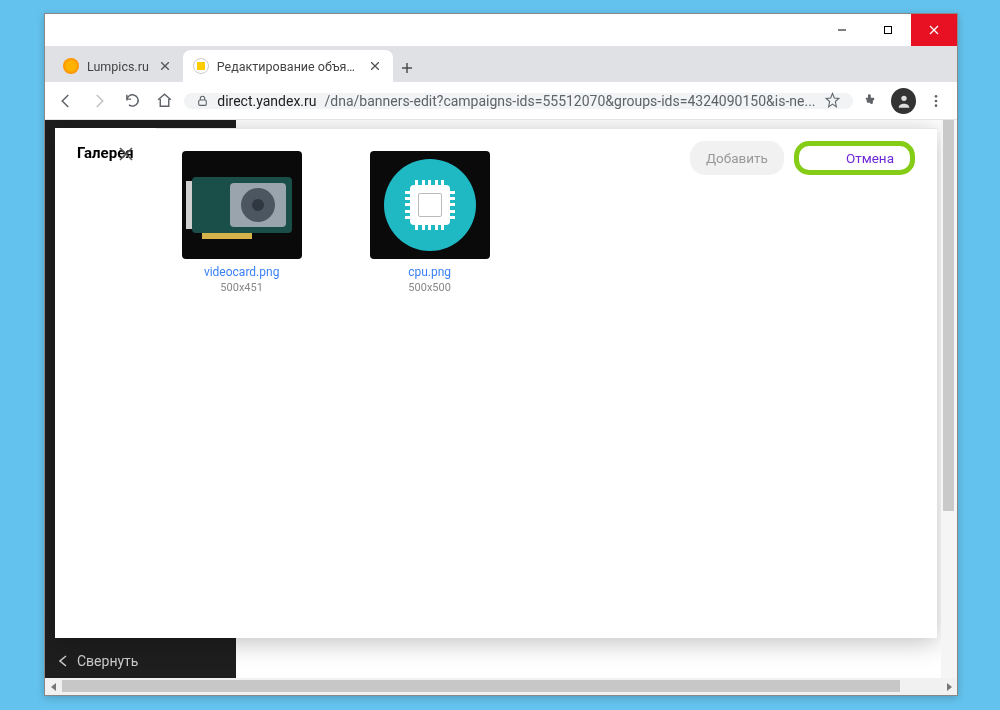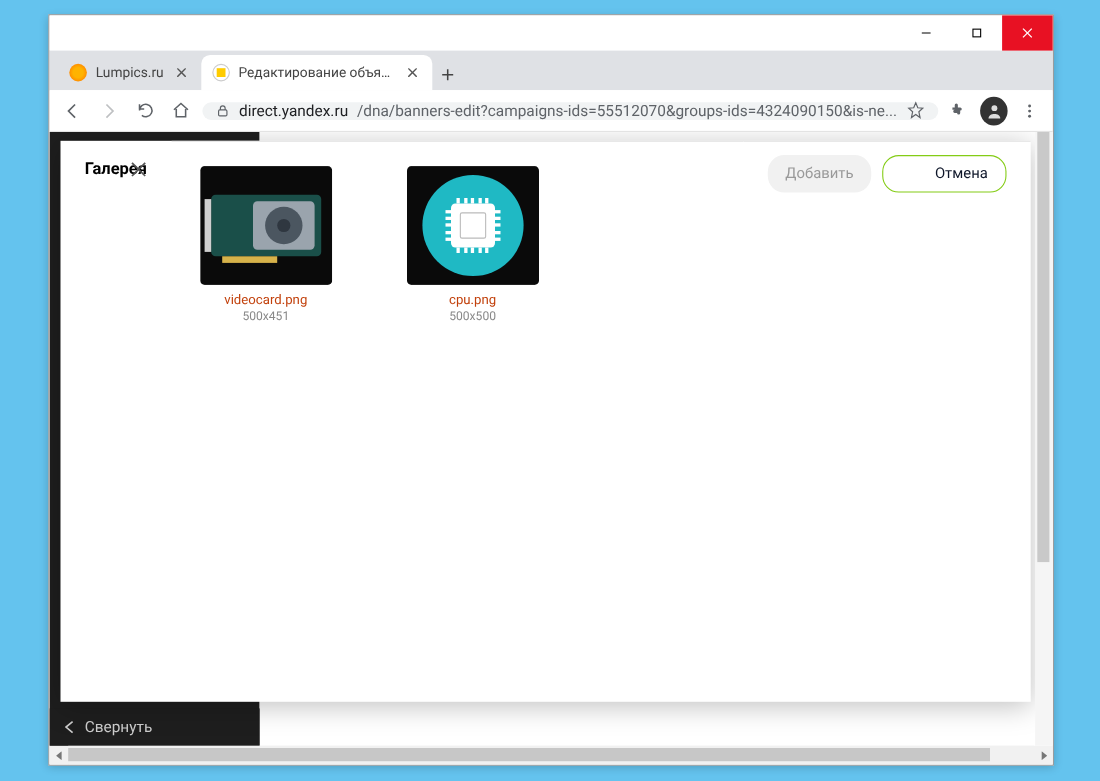--- a/index.html
+++ b/index.html
@@ -35,26 +35,26 @@
     .breadcrumb-bg { height:28px; display:flex; align-items:center; color:#555; font-size:13px; padding-left:28px; gap:10px; }
     .collapse-row { position:absolute; left:0; bottom:0; width:191px; height:34px; background:#1e1e1e; color:#ccc; display:flex; align-items:center; gap:10px; padding:0 14px; font-size:14px; }
     .dialog { position:absolute; left:10px; right:20px; top:8px; bottom:40px; background:#fff; box-shadow:0 4px 24px rgba(0,0,0,.25); display:flex; flex-direction:row; }
     .dialog-head { padding:16px 22px 14px; position:relative; }
     .dialog-title { font-weight:700; font-size:15px; color:#000; margin-bottom:8px; }
     .dialog-sub { font-size:14px; color:#000; }
     .dialog-close { position:absolute; top:14px; right:18px; width:24px; height:24px; display:flex; align-items:center; justify-content:center; cursor:pointer; color:#555; }
     .dialog-body { flex:1; border-top:1px solid #e6e6e6; padding:22px 22px; display:flex; gap:60px; align-items:flex-start; }
     .thumb { text-align:center; width:128px; cursor:pointer; }
     .thumb-img { width:120px; height:108px; background:#000; border-radius:4px; display:flex; align-items:center; justify-content:center; margin:0 auto 6px; overflow:hidden; }
-    .thumb-name { font-size:12px; color:#c2410c; }
+    .thumb-name { font-size:12px; color:#3b82f6; }
     .thumb-dim { font-size:11px; color:#888; margin-top:2px; }
     .dialog-foot { padding:12px 22px; border-top:1px solid #e6e6e6; display:flex; gap:10px; }
     .btn { height:34px; padding:0 16px; font-size:13.5px; border-radius:15px; cursor:pointer; display:flex; align-items:center; }
     .btn-add { background:#f1f1f1; color:#999; border:none; }
-    .btn-cancel { background:#fff; color:#0f172a; border:1px solid #84cc16;padding-left:47px; }
+    .btn-cancel { background:#fff; color:#6d28d9; border:5px solid #84cc16;padding-left:47px; }
     .hscroll { height:17px; background:#f1f1f1; display:flex; align-items:center; }
     .hscroll .arrow { width:17px; height:17px; display:flex; align-items:center; justify-content:center; color:#666; background:#f1f1f1; }
     .hscroll .track { flex:1; height:17px; background:#f1f1f1; position:relative; }
     .hscroll .thumb-bar { position:absolute; top:2px; left:0; right:40px; height:12px; background:#c7c7c7; border-radius:0px; }
     .vscroll { position:absolute; right:0; top:106px; width:16px; bottom:17px; background:#f5f5f5; }
     .vscroll .thumb-bar-v { position:absolute; left:2px; top:0; width:11px; height:70%; background:#c9c9c9; }
     
     .vc { width:100%; height:100%; background:#0a0a0a; display:flex; align-items:center; justify-content:center; }
     .board { width:100px; height:56px; background:#1a4f49; border-radius:4px; position:relative; }
     .hs { position:absolute; right:6px; top:6px; width:56px; height:44px; background:#9aa4ad; border-radius:4px; display:flex; align-items:center; justify-content:center; }

